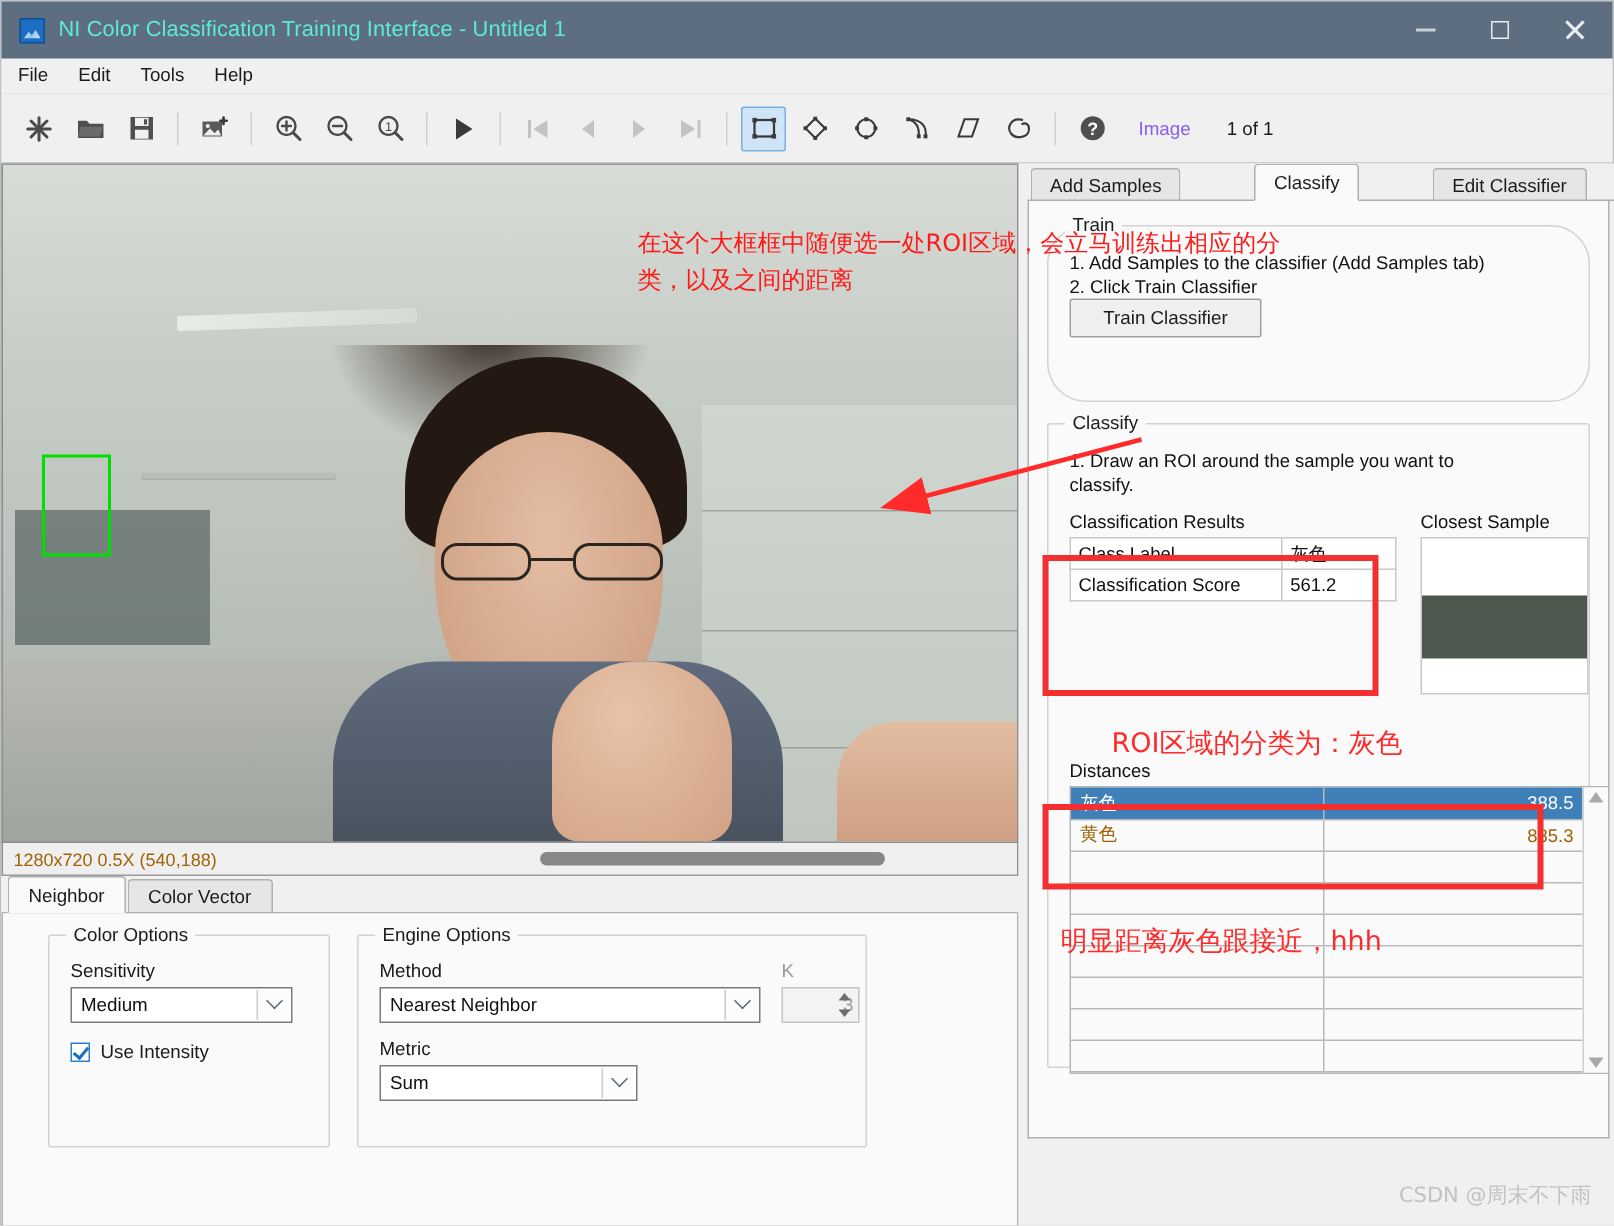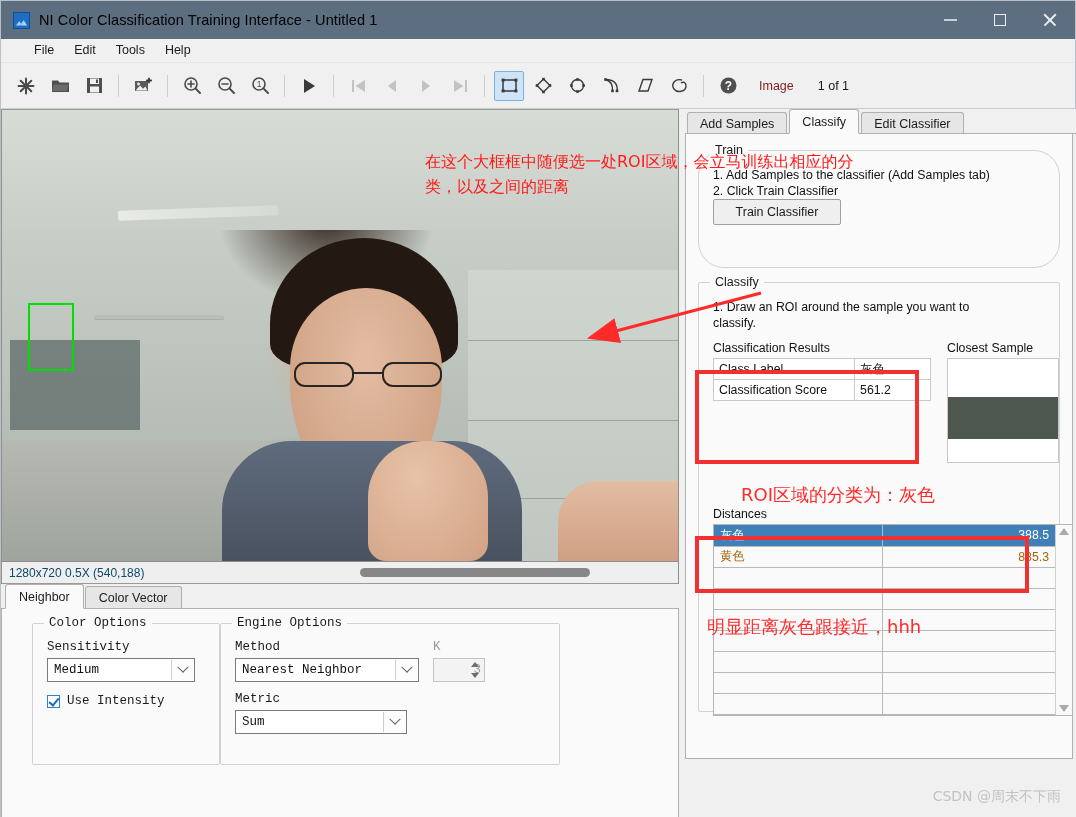--- a/index.html
+++ b/index.html
@@ -15,21 +15,21 @@
     width: 1076px; height: 817px;
     background: #f0f0f0;
     border: 1px solid #b9c0c8;
   }
 
   
   #titlebar {
     height: 38px;
     background: #5d6e80;
     display: flex; align-items: center;
-    color: #000000;
+    color: #5eead4;
     position: relative;
   }
   #title-icon {
     width: 17px; height: 17px;
     margin-left: 12px; margin-right: 9px;
     background: #1e6fc4;
     border: 1px solid #0f4f93;
     position: relative; flex: none;
   }
   #title-icon::after {
@@ -58,21 +58,21 @@
     background:#e9edf1;
   }
   .wb-close::before { transform: rotate(45deg); }
   .wb-close::after  { transform: rotate(-45deg); }
 
   
   #menubar {
     height: 24px;
     background: #f0f0f0;
     display: flex; align-items: center;
-    padding-left: 24px;
+    padding-left: 2px;
     border-bottom: 1px solid #e4e4e4;
   }
   .menu-item {
     font-size: 12.5px; color: #1b1b1b;
     padding: 3px 9px; margin-right: 2px;
     line-height: 1;
   }
 
   
   #toolbar {
@@ -88,21 +88,21 @@
     margin: 0 2px;
     border: 1px solid transparent;
     border-radius: 2px;
   }
   .tb-btn.active { background: #cfe4f7; border: 1px solid #7aaede; }
   .tb-btn.disabled { opacity: .33; }
   .tb-sep {
     width: 1px; height: 22px; background: #cfcfcf; margin: 0 7px;
   }
   .tb-label {
-    font-size: 12.5px; color: #7f1d1d; margin-left: 14px; white-space: nowrap;
+    font-size: 12.5px; color: #8b5cf6; margin-left: 14px; white-space: nowrap;
   }
   .tb-count { font-size: 12.5px; color: #1b1b1b; margin-left: 24px; white-space: nowrap; }
 
   
   #body-area {
     position: absolute; left: 0; top: 108px;
     width: 1076px; height: 709px;
     display: flex;
   }
 
@@ -215,21 +215,21 @@
   
   #img-status {
     width: 678px; height: 22px;
     background: #efefef;
     border-left: 1px solid #8e8e8e;
     border-right: 1px solid #8e8e8e;
     border-bottom: 1px solid #9a9a9a;
     display: flex; align-items: center;
     position: relative;
   }
-  #img-status .txt { font-size: 12px; color: #0c4a6e; padding-left: 7px; white-space: nowrap; }
+  #img-status .txt { font-size: 12px; color: #a16207; padding-left: 7px; white-space: nowrap; }
   #hscroll {
     position: absolute; left: 358px; top: 6px;
     width: 230px; height: 9px;
     background: #878787; border-radius: 5px;
   }
 
   
   #bottom-tabs {
     width: 678px; height: 25px;
     display: flex; align-items: flex-end;
@@ -256,21 +256,21 @@
   }
 
   #bottom-panel {
     width: 678px; flex: 1;
     background: #fafafa;
     border: 1px solid #b0b0b0;
     border-top: none;
     position: relative;
     padding: 14px 0 0 30px;
     display: flex;
-    font-family: Liberation Mono, monospace;
+    gap: 18px;
   }
   .groupbox {
     border: 1px solid #d2d2d2;
     border-radius: 2px;
     position: relative;
     padding: 16px 14px 14px 14px;
   }
   .groupbox > .gb-title {
     position: absolute; top: -8px; left: 11px;
     background: #fafafa; padding: 0 5px;
@@ -327,20 +327,21 @@
   #right-col {
     width: 398px; height: 100%;
     background: #f0f0f0;
     position: relative;
     padding-left: 2px;
   }
   #rtabs {
     display: flex; align-items: flex-end;
     height: 25px; padding-left: 6px;
     position: relative;
+    gap: 47px;
   }
   #rtabs::after {
     content:""; position:absolute; left: 4px; right: 0; bottom: 0; height: 1px; background: #b0b0b0;
   }
   .rtab {
     height: 22px; padding: 0 12px;
     display: flex; align-items: center;
     font-size: 12.5px; color: #1b1b1b;
     background: #e6e6e6;
     border: 1px solid #b0b0b0; border-bottom: none;
@@ -679,21 +680,21 @@
             <div class="chkbox"></div>
             <div class="chklabel">Use Intensity</div>
           </div>
         </div>
 
         <div class="groupbox" style="width:340px;height:142px;">
           <div class="gb-title">Engine Options</div>
           <div style="display:flex;gap:14px;">
             <div>
               <div class="fld-label">Method</div>
-              <div class="combo" style="width:184px;">
+              <div class="combo" style="width:254px;">
                 <span>Nearest Neighbor</span>
                 <span class="arrow-btn">
                     <span class="chev"></span>
                   </span>
               </div>
               <div class="fld-label" style="margin-top:10px;">Metric</div>
               <div class="combo" style="width:172px;">
                 <span>Sum</span>
                 <span class="arrow-btn">
                     <span class="chev"></span>

